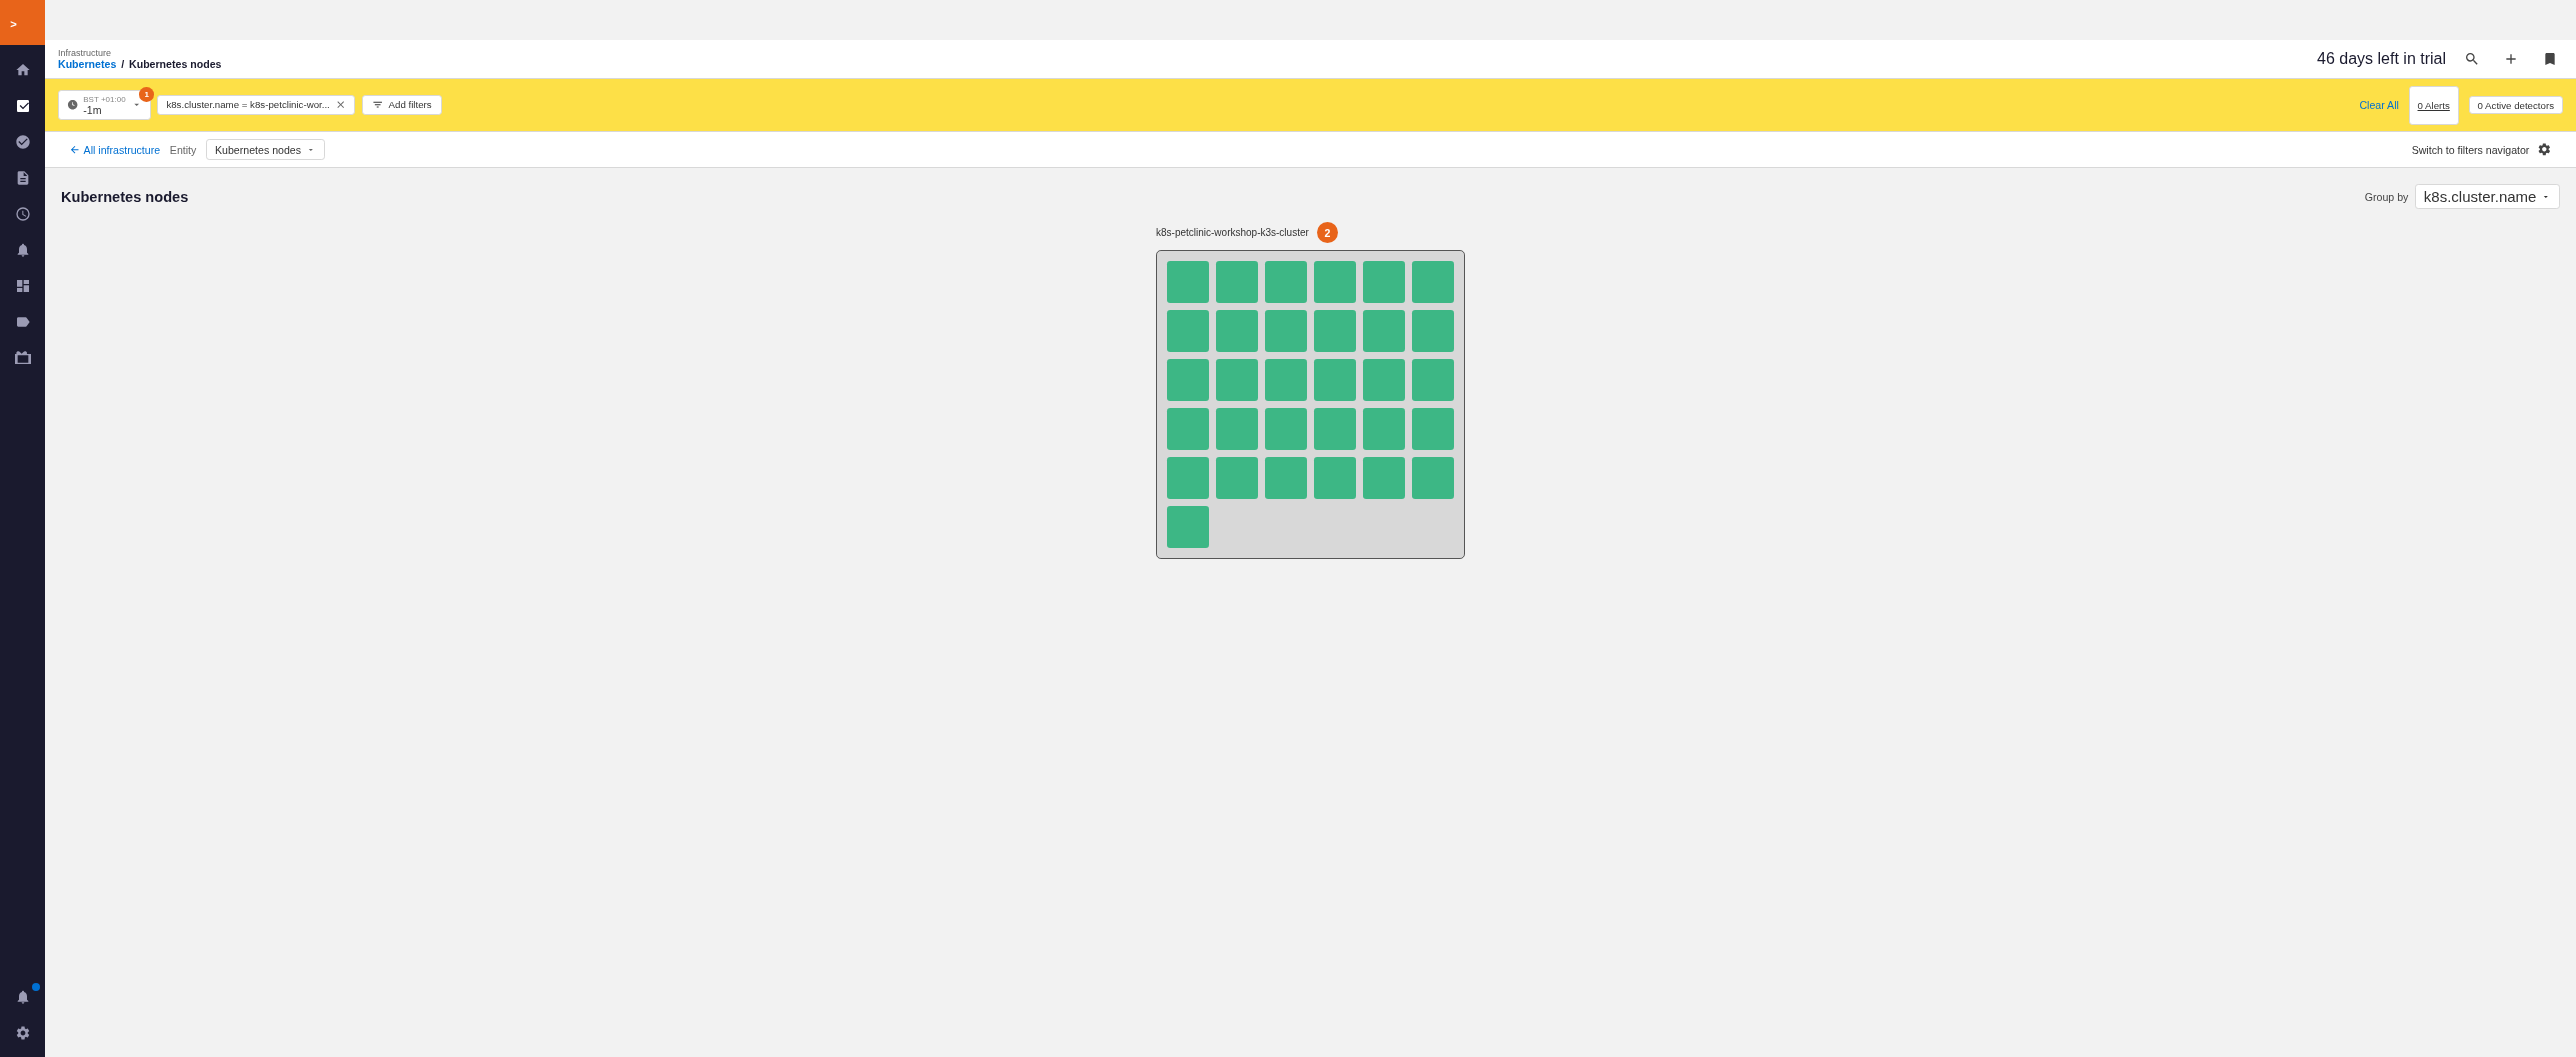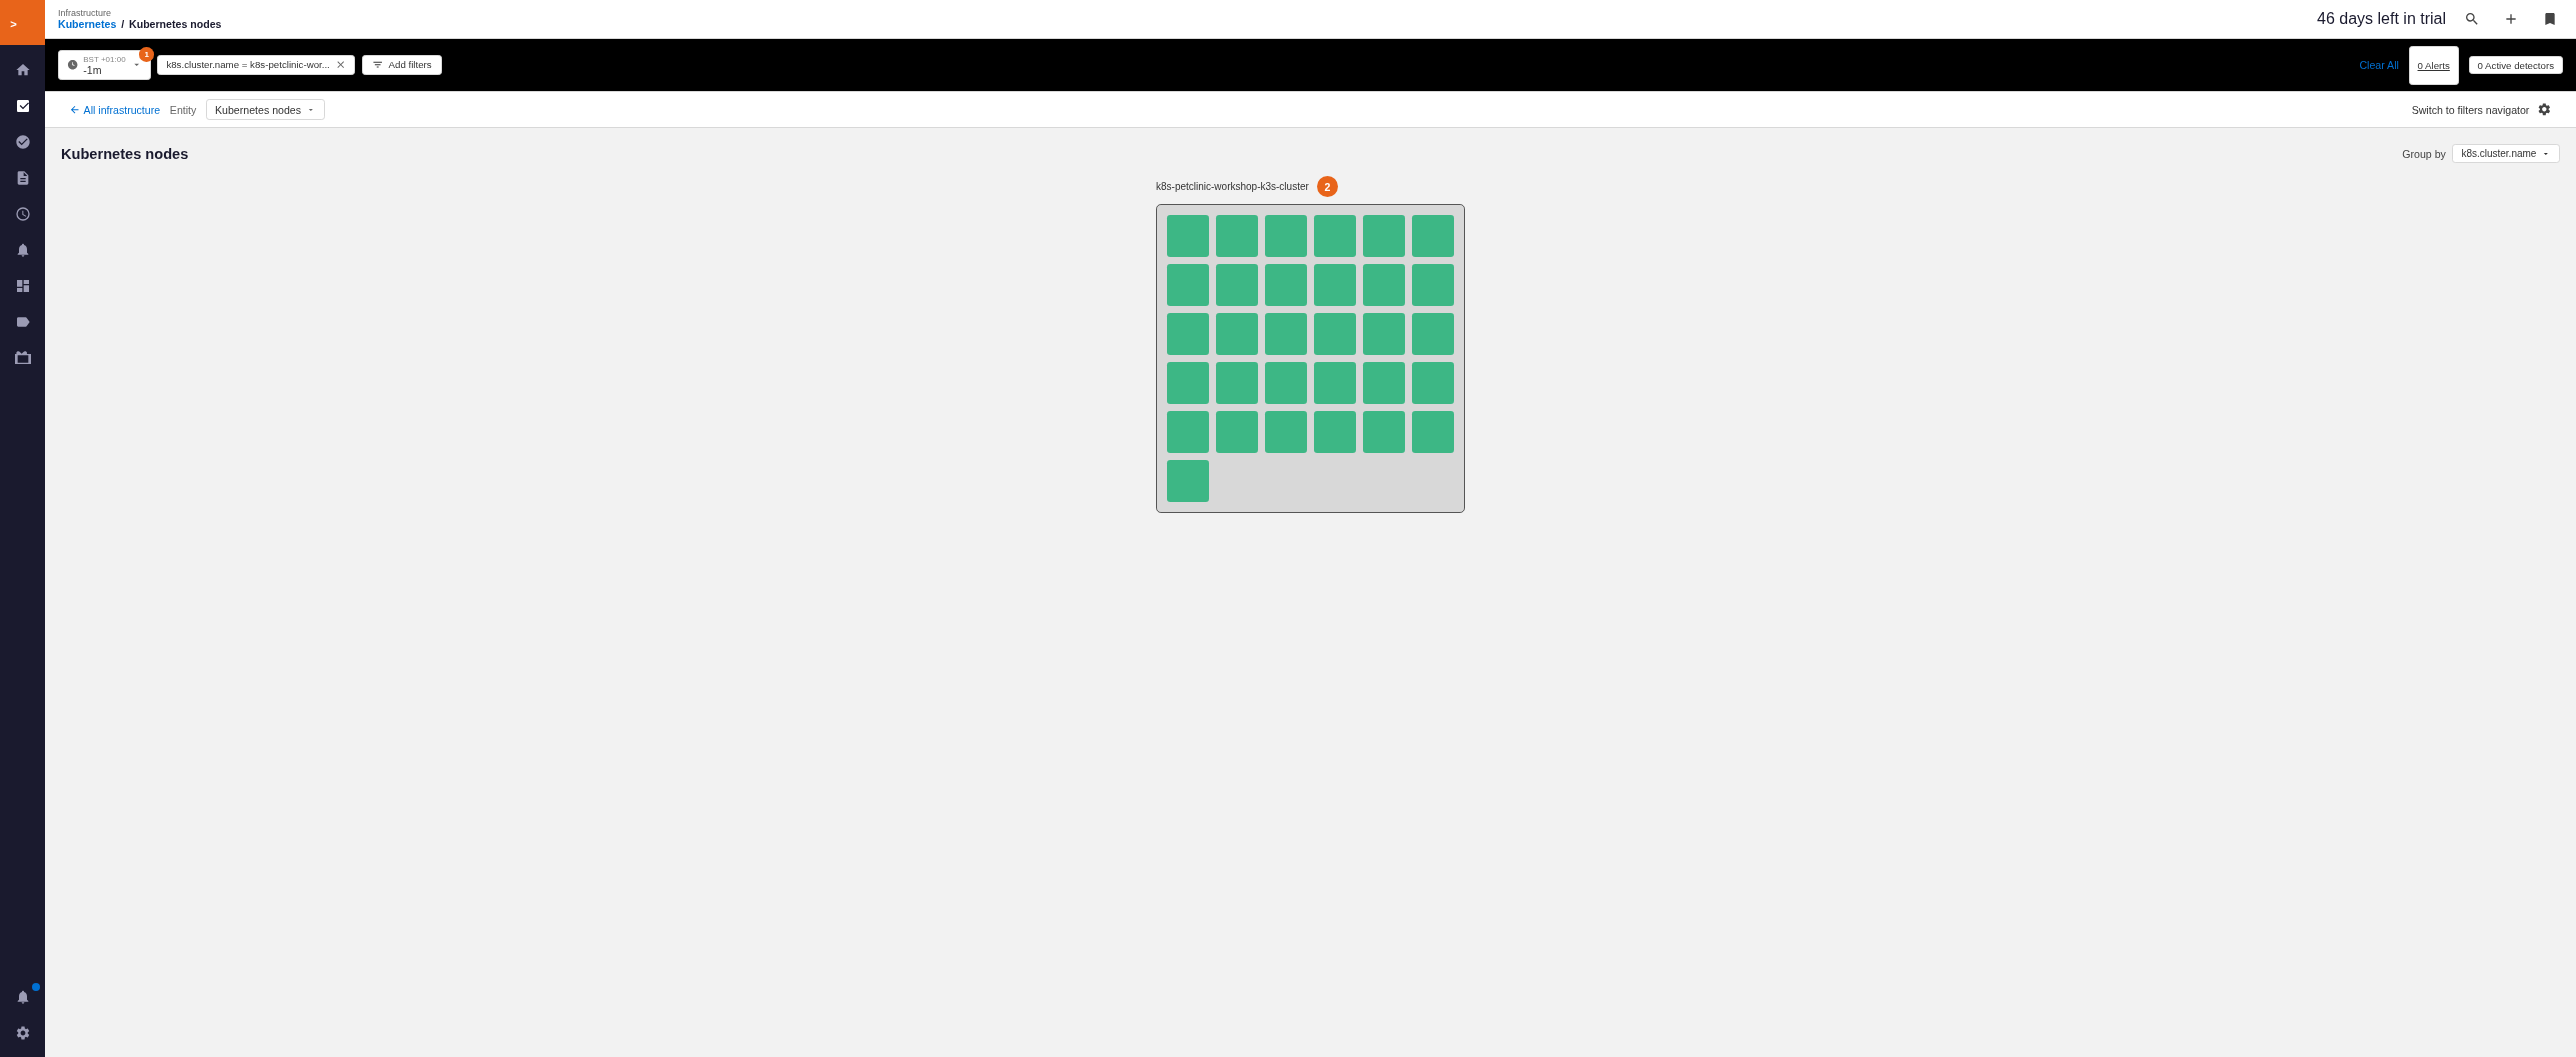--- a/index.html
+++ b/index.html
@@ -62,20 +62,21 @@
       background: #0070d2;
       border-radius: 50%;
     }
 
     
     .main {
       flex: 1;
       display: flex;
       flex-direction: column;
       overflow: hidden;
+      margin-top: 40px;
     }
 
     
     .topbar {
       background: #fff;
       border-bottom: 0.8px solid #d8d8d8;
       display: flex;
       align-items: center;
       justify-content: space-between;
       padding: 0 13px;
@@ -115,21 +116,21 @@
       display: flex;
       align-items: center;
       justify-content: center;
       width: 26px;
       height: 26px;
     }
     .topbar-icon svg { width: 16px; height: 16px; }
 
     
     .filterbar {
-      background: #000000;
+      background: #fde047;
       border-bottom: 0.8px solid #d8d8d8;
       display: flex;
       align-items: center;
       padding: 6.5px 13px;
       gap: 6.5px;
       flex-shrink: 0;
       position: relative;
     }
     .filter-time {
       display: flex;
@@ -308,21 +309,21 @@
       font-size: 10.6px;
       color: #444;
     }
     .groupby-select {
       display: flex;
       align-items: center;
       gap: 4.9px;
       border: 0.8px solid #d8d8d8;
       border-radius: 3.2px;
       padding: 3.2px 8px;
-      font-size: 10px;
+      font-size: 15px;
       color: #333;
       background: #fff;
       cursor: pointer;
     }
     .groupby-select svg { width: 9.7px; height: 9.7px; }
 
     
     .cluster-section {
       display: flex;
       justify-content: center;

